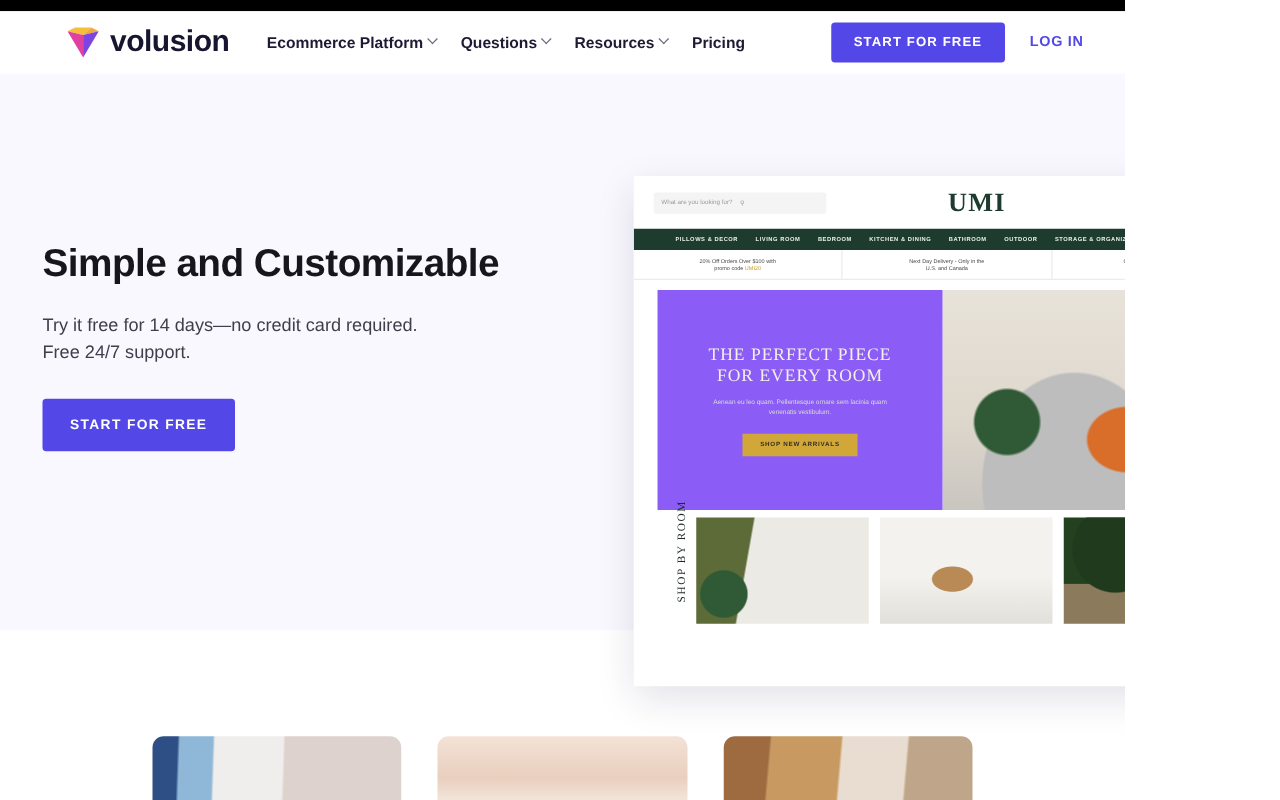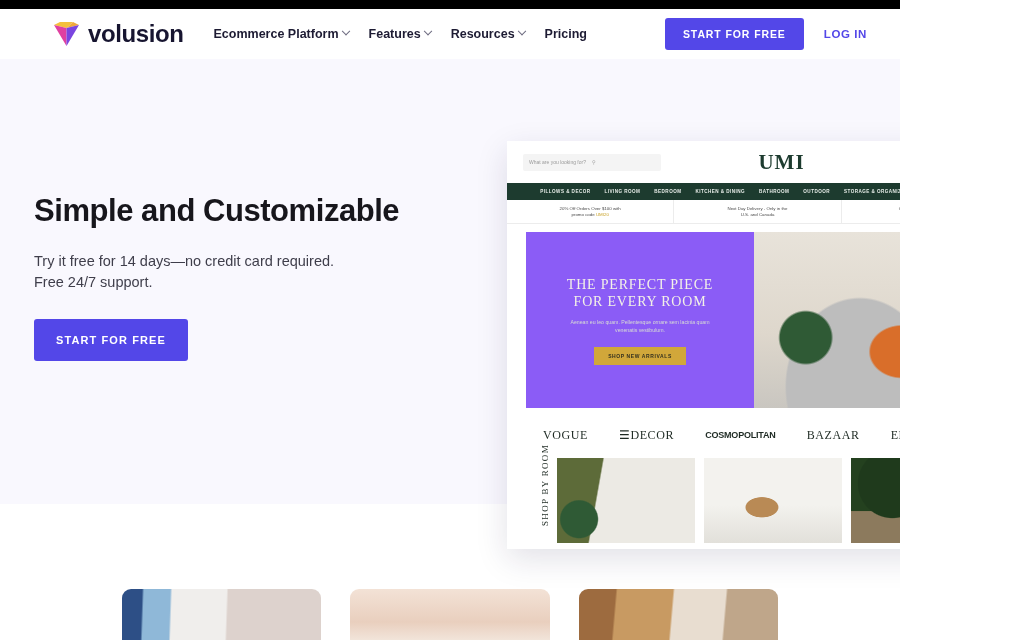--- a/index.html
+++ b/index.html
@@ -234,21 +234,21 @@
       </span>
       <span class="brand-name">volusion</span>
     </div>
 
     <nav class="main-nav">
       <div class="nav-item">
         <span>Ecommerce Platform</span>
         <i class="caret"></i>
       </div>
       <div class="nav-item">
-        <span>Features</span>
+        <span>Questions</span>
         <i class="caret"></i>
       </div>
       <div class="nav-item">
         <span>Resources</span>
         <i class="caret"></i>
       </div>
       <div class="nav-item">
         <span>Pricing</span>
       </div>
     </nav>
@@ -320,28 +320,20 @@
           <div class="sh-title">
             <span>THE PERFECT PIECE</span><br>
             <span>FOR EVERY ROOM</span>
           </div>
           <div class="sh-body">Aenean eu leo quam. Pellentesque ornare sem lacinia quam venenatis vestibulum.</div>
           <button class="sh-btn">SHOP NEW ARRIVALS</button>
         </div>
         <div class="sh-right"></div>
       </div>
 
-      <div class="store-brands">
-        <span>VOGUE</span>
-        <span>☰DECOR</span>
-        <span class="brand-cosmo">COSMOPOLITAN</span>
-        <span>BAZAAR</span>
-        <span>ELLE</span>
-        <span>AD</span>
-      </div>
 
       <div class="store-rooms">
         <div class="rooms-label">
           <span>SHOP BY ROOM</span>
         </div>
         <div class="room-card room-1"></div>
         <div class="room-card room-2"></div>
         <div class="room-card room-3"></div>
       </div>
     </div>

